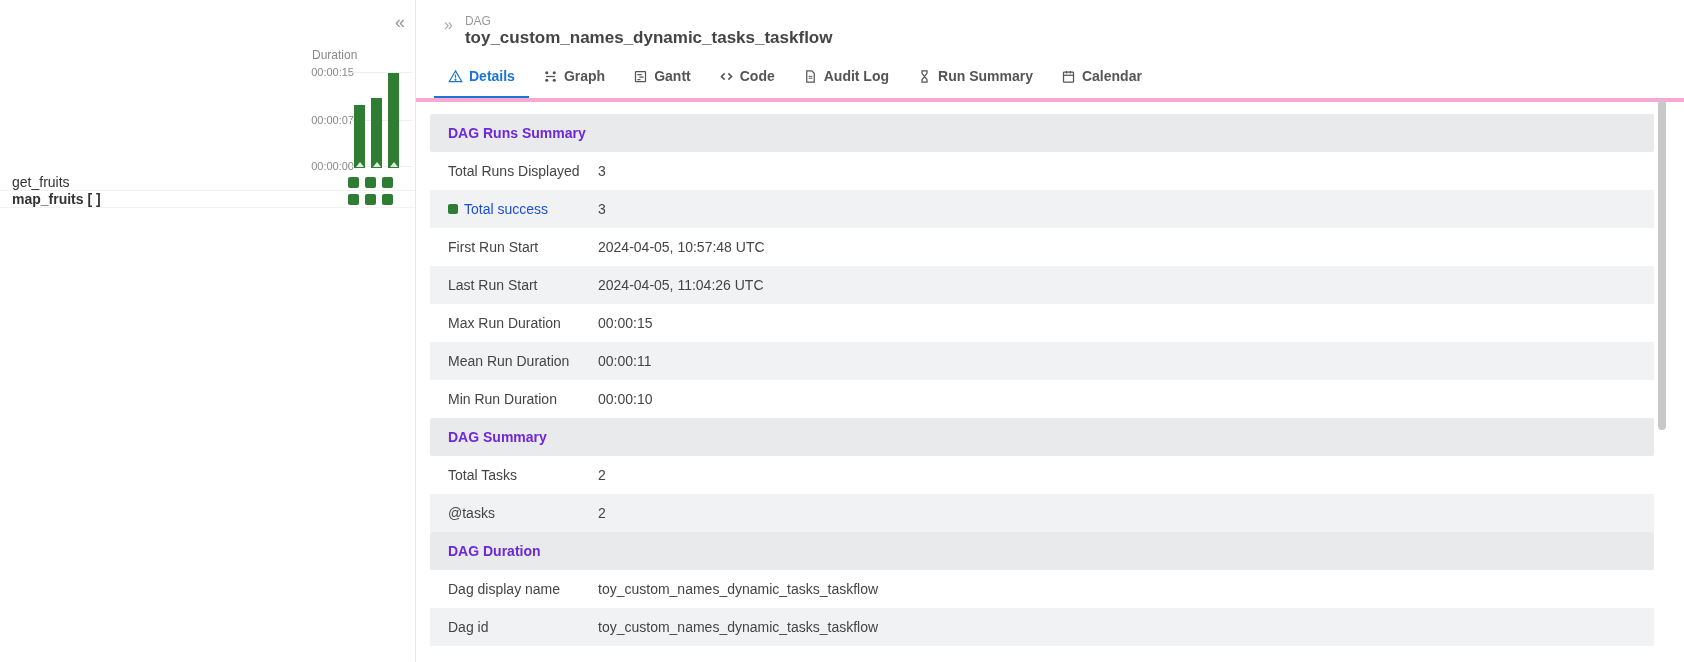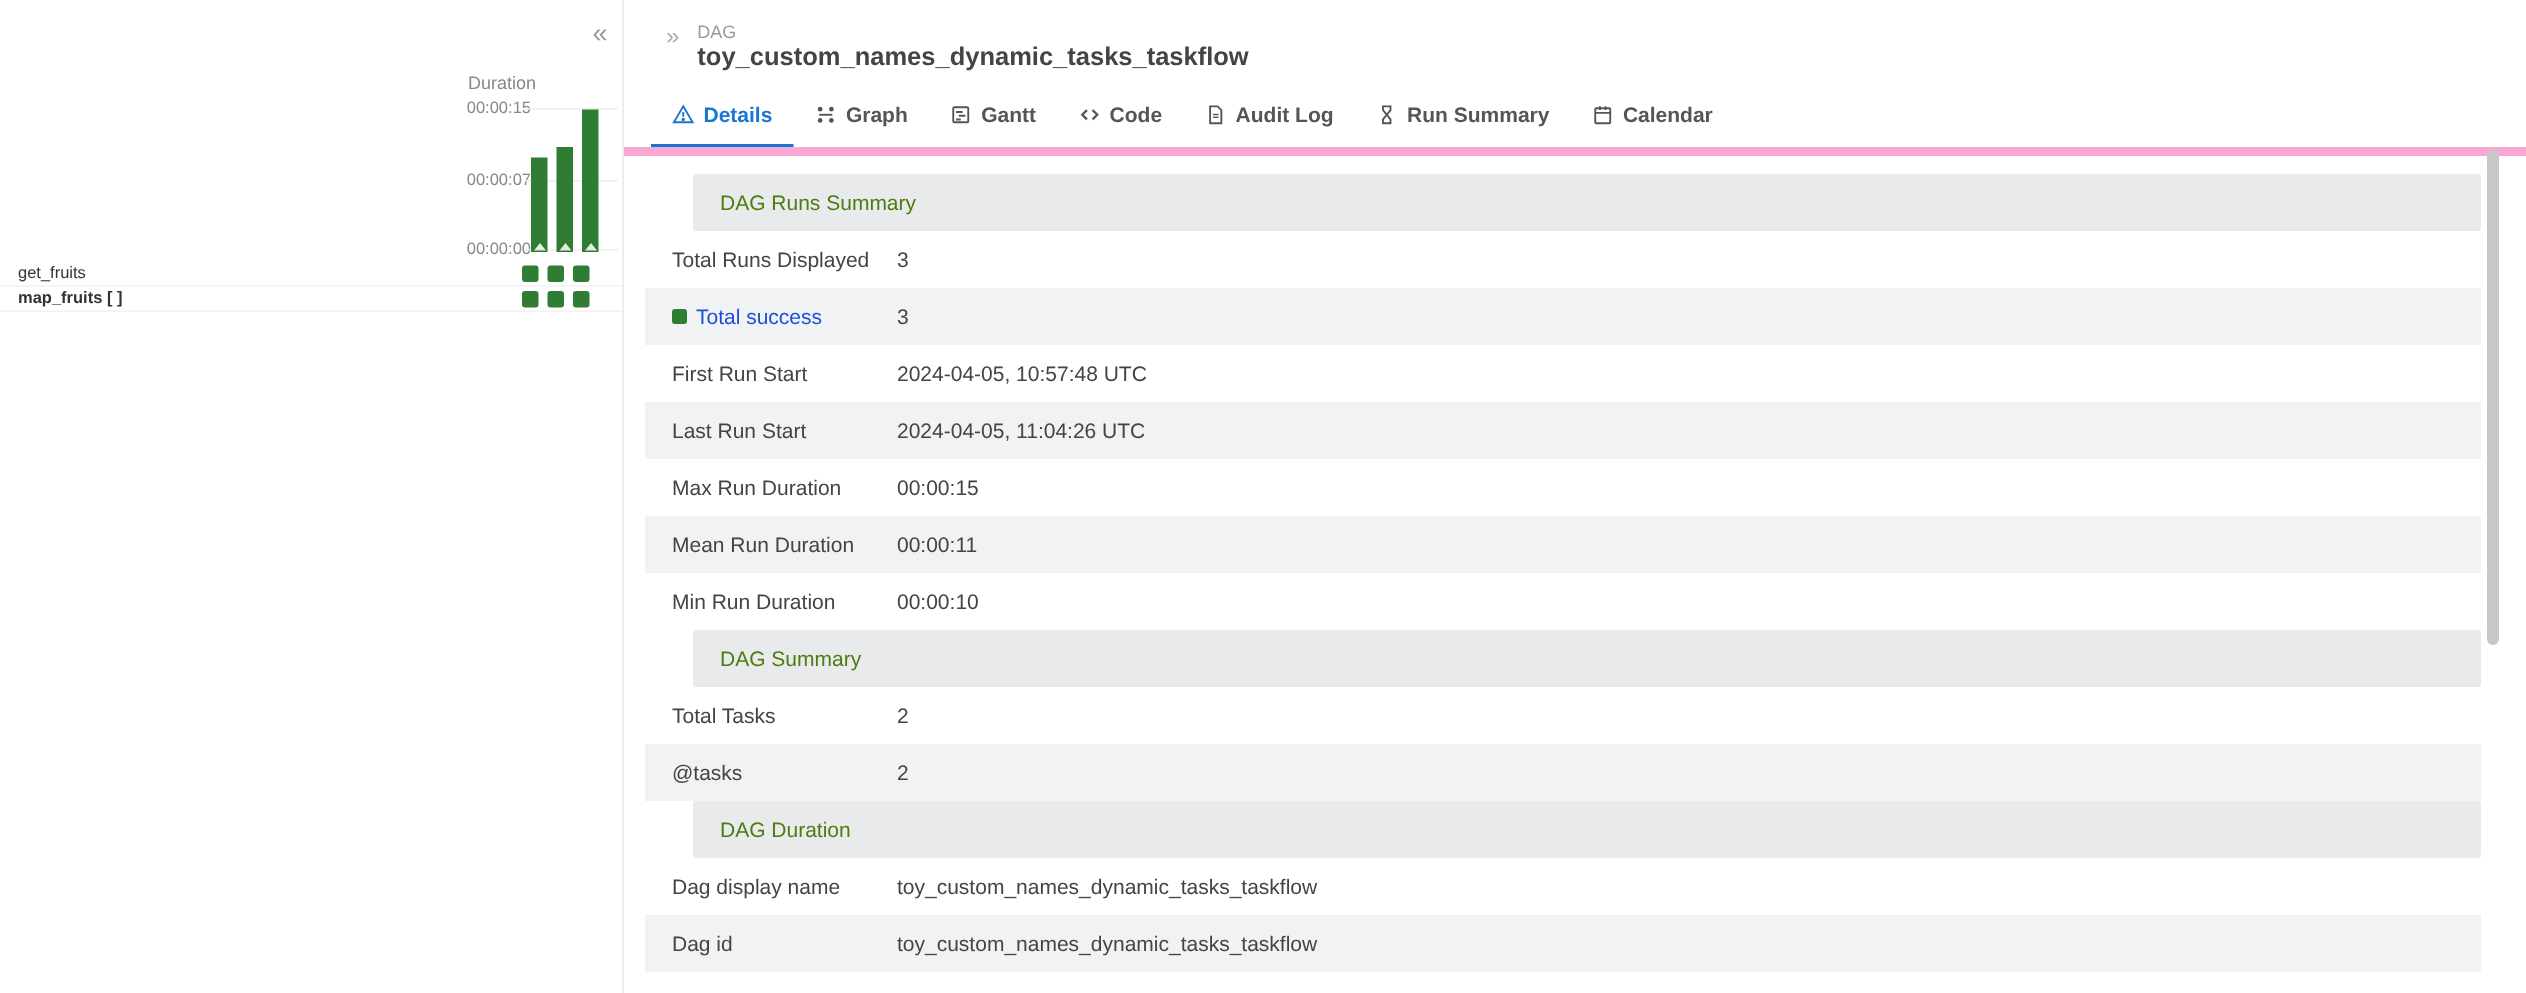--- a/index.html
+++ b/index.html
@@ -85,21 +85,21 @@
       top: 174px;
       left: 0;
       right: 0;
     }
     .task-row {
       display: flex;
       align-items: center;
       height: 17px;
       padding: 0 12px;
       border-bottom: 1px solid #f2f2f2;
-      font-size: 11px;
+      font-size: 14px;
     }
     .task-name { flex: 1; }
     .task-dots { display: flex; gap: 6px; margin-right: 10px;}
     .dot {
       width: 11px; height: 11px;
       border-radius: 2px;
       background: #2e7d32;
     }
     .main {
       flex: 1;
@@ -118,21 +118,21 @@
       font-size: 16px;
       margin-right: 12px;
       margin-top: 2px;
       cursor: pointer;
     }
     .bc-content { display: flex; flex-direction: column; justify-content: flex-end; }
     .bc-label { font-size: 12px; color: #999; font-weight: 500; }
     .bc-title { font-size: 17px; font-weight: 700; color: #444; }
     .tabs {
       display: flex;
-      border-bottom: 6px solid #f9a8d4;
+      border-bottom: 4px solid #f9a8d4;
       padding-left: 18px;
       gap: 0;
     }
     .tab {
       display: flex;
       align-items: center;
       gap: 6px;
       padding: 12px 14px 12px 14px;
       font-size: 14px;
       font-weight: 600;
@@ -146,25 +146,24 @@
     }
     .tab svg { width: 15px; height: 15px; }
     .content {
       flex: 1;
       overflow-y: auto;
       padding: 12px 30px 12px 14px;
     }
     .section-header {
       background: #e8eaec;
       padding: 11px 18px;
-      font-weight: 400;
-      font-size: 14px;
-      color: #4d7c0f;
+      font-weight: 700;
+      font-size: 14px;
+      color: #6d28d9;
       border-radius: 2px;
-      margin-left: 32px;
     }
     .row {
       display: flex;
       padding: 11px 18px;
       font-size: 14px;
       text-align: center;
     }
     .row.alt { background: #f1f2f4; }
     .row .label { width: 150px; color: #444; display:flex; align-items:center; gap:6px;}
     .row .value { color: #444; }

